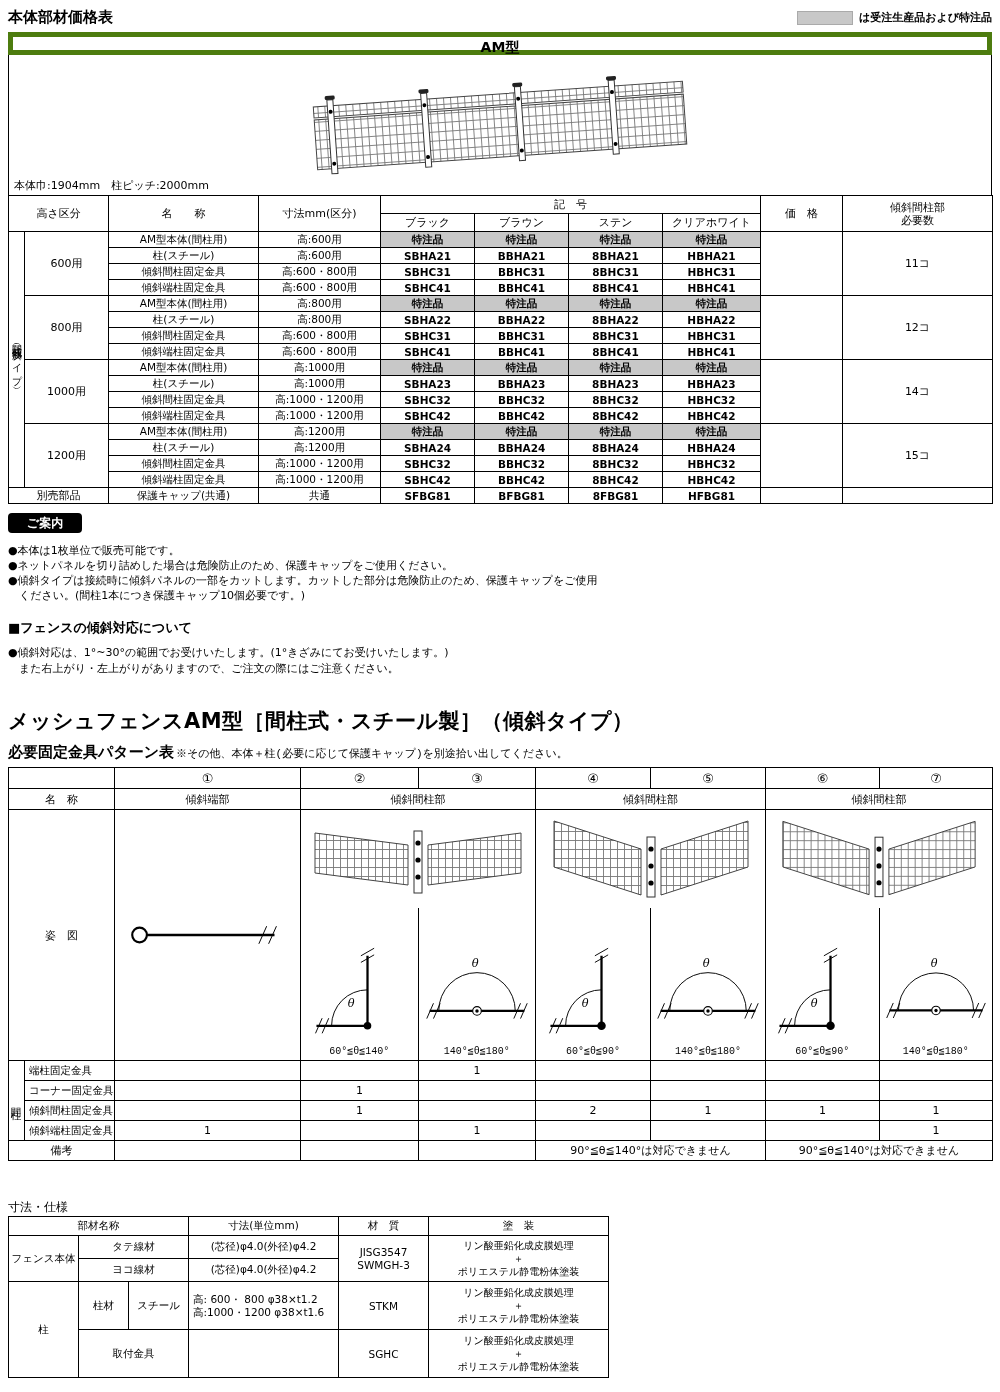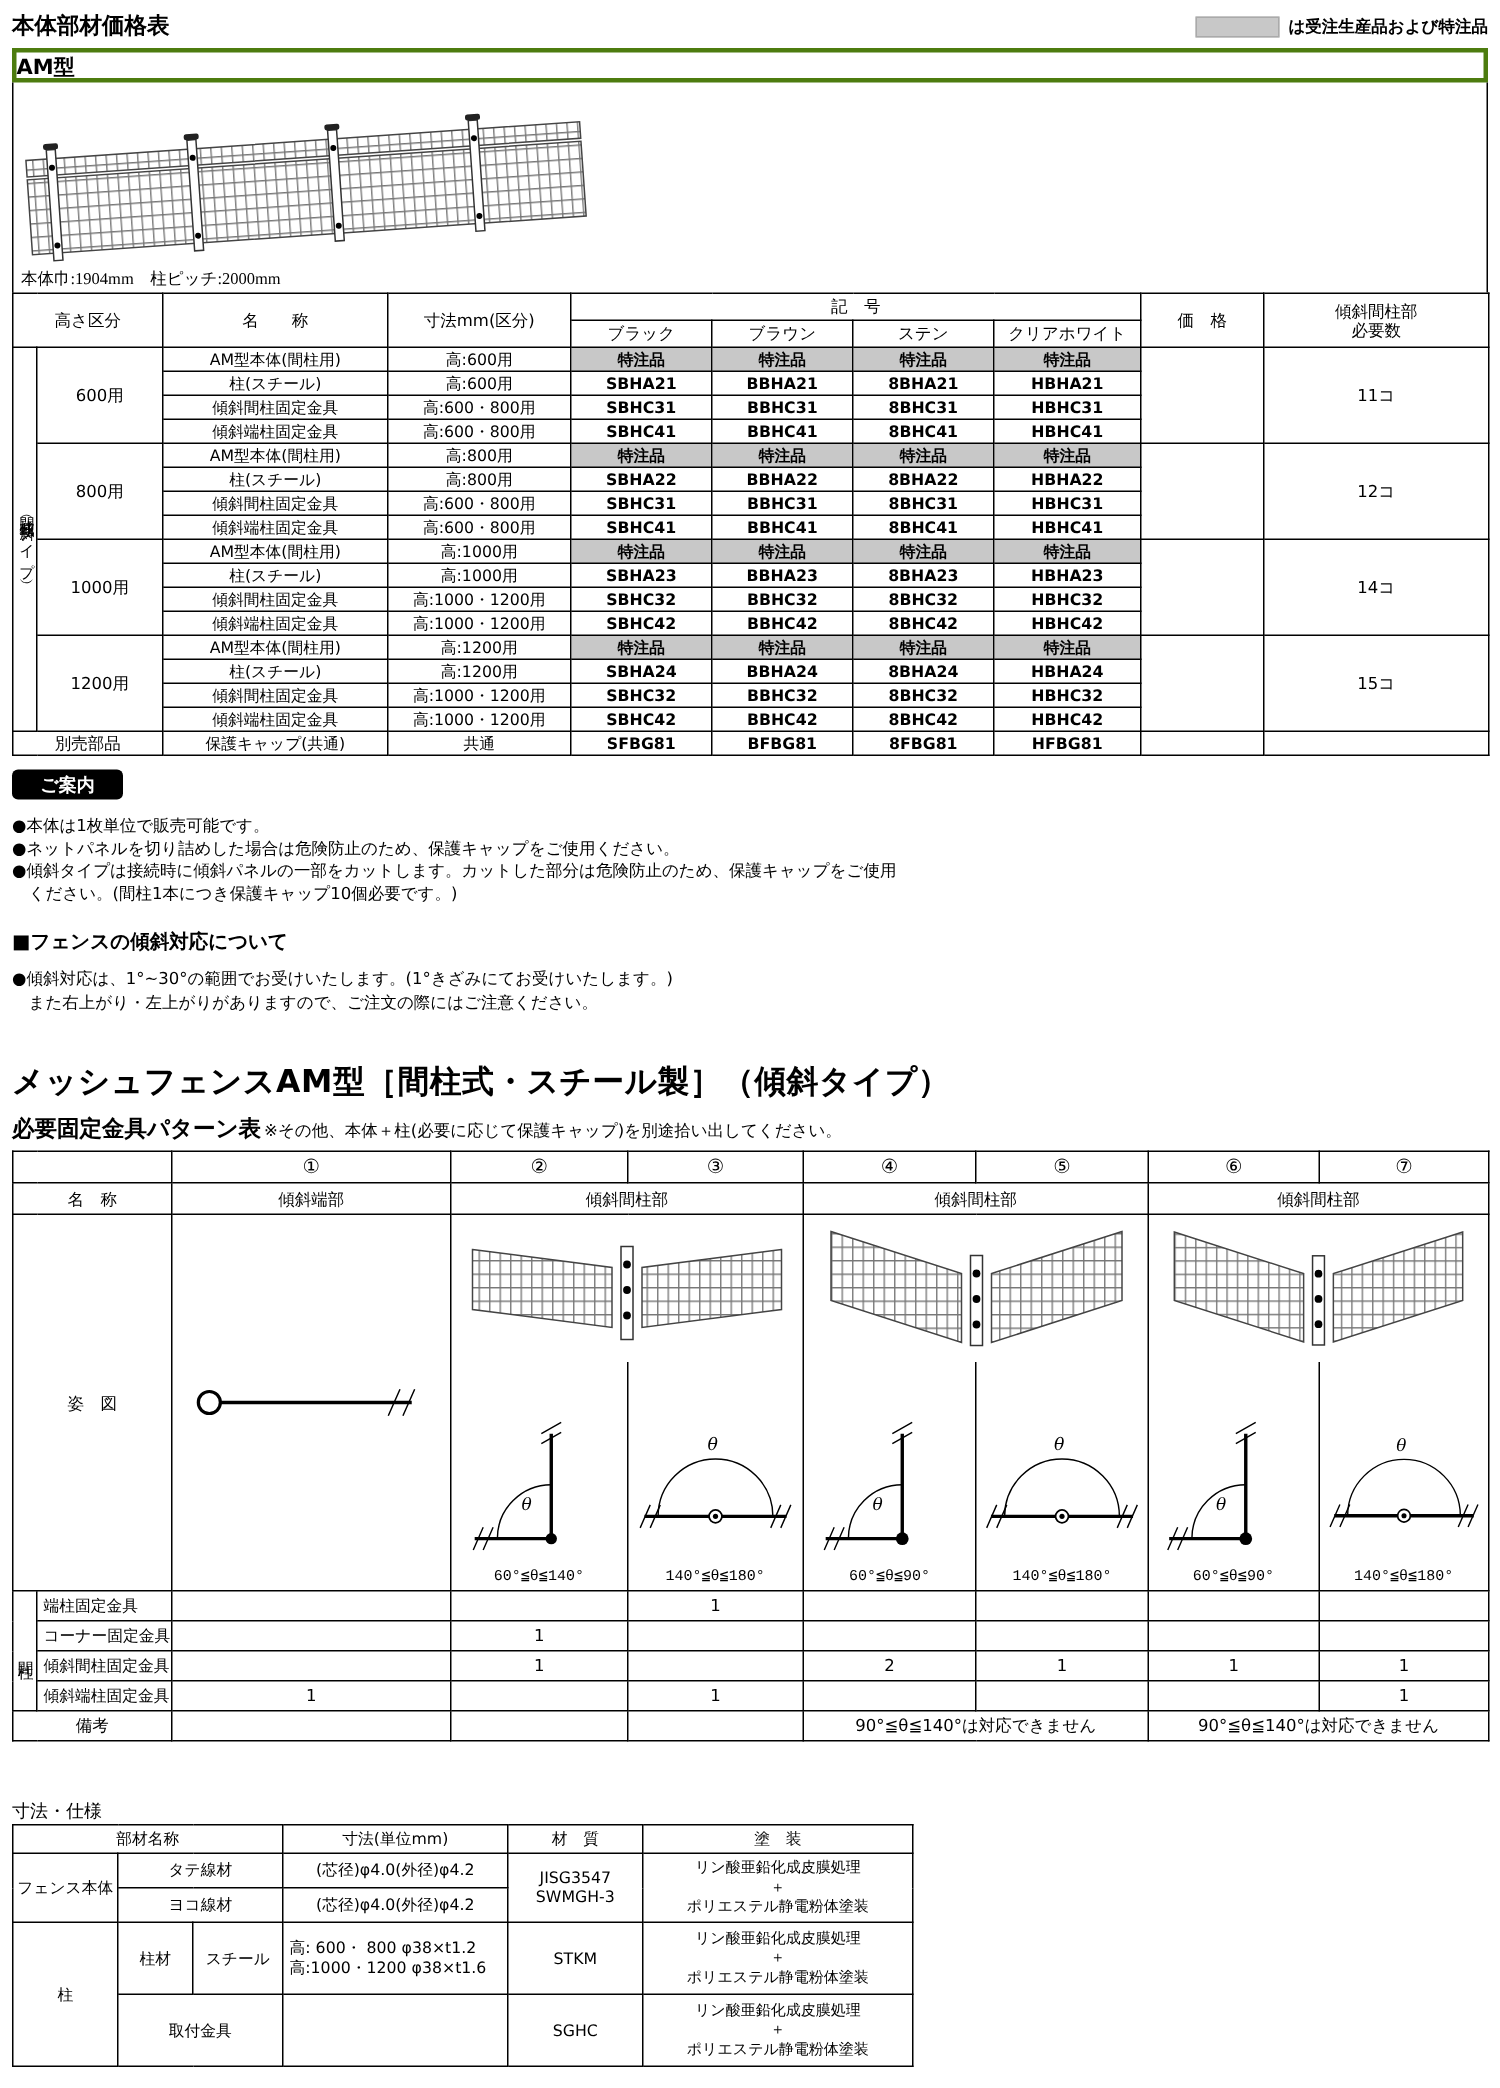--- a/index.html
+++ b/index.html
@@ -13,24 +13,24 @@
   }
   .page { width: 1000px; min-height: 1392px; padding: 8px 8px 16px; }
 
   
   .topbar { display:flex; justify-content:space-between; align-items:flex-start; height:24px; }
   .page-title { font-size:15px; font-weight:bold; }
   .legend { display:flex; align-items:center; gap:6px; font-size:11px; font-weight:bold; margin-top:2px; }
   .swatch { width:56px; height:14px; background:#c8c8c8; border:1px solid #aaa; display:inline-block; }
 
   
-  .model-header { border:3px solid #4d7c0f; height:23px; line-height:21px; text-align:left;
+  .model-header { border:5px solid #4d7c0f; height:23px; line-height:21px; text-align:center;
                   font-size:14px; font-weight:bold; }
   .illus { border-left:1px solid #000; border-right:1px solid #000; height:140px; position:relative;
-           display:flex; align-items:center; overflow:hidden;font-family:Liberation Serif, serif; }
+           display:flex; align-items:center; justify-content:center; overflow:hidden; }
   .body-note { position:absolute; left:5px; bottom:2px; font-size:11px; }
 
   table { border-collapse:collapse; table-layout:fixed; }
   th, td { border:1px solid #000; text-align:center; vertical-align:middle; padding:0 2px;
            font-weight:normal; overflow:hidden; white-space:nowrap; }
 
   table.pt { width:984px; font-size:11px; }
   table.pt thead tr { height:18px; }
   table.pt tbody tr { height:16px; }
   table.pt td.cd { font-weight:bold; font-size:10.5px; }
@@ -46,21 +46,21 @@
                  line-height:20px; text-align:center; font-weight:bold; font-size:12px; flex:none; }
   .guide-body div { line-height:15px; white-space:pre-line; }
 
   
   .slope { margin-top:16px; }
   .slope-heading { font-size:13px; font-weight:bold; margin-bottom:8px; }
   .slope-lines div { line-height:16px; }
 
   
   .big-heading { margin-top:30px; font-size:21px; font-weight:bold; letter-spacing:0.5px; }
-  .sub-heading { margin-top:8px; margin-bottom:5px; display:flex; align-items:baseline; gap:2px; }
+  .sub-heading { margin-top:8px; margin-bottom:5px; display:flex; align-items:baseline; gap:2px;font-family:Liberation Mono, monospace; }
   .sub-heading .sh1 { font-size:15px; font-weight:bold; }
   .sub-heading .sh2 { font-size:11px;text-align:right; }
 
   table.kt { width:984px; font-size:11px; }
   table.kt tr.hrow { height:21px; }
   table.kt tr.brow { height:20px; }
   table.kt .num { font-size:13px; }
   table.kt td.rl { text-align:left; padding-left:4px; font-size:10.5px; }
   table.kt td.figcell { padding:0; vertical-align:top; }
   table.kt td.cnt { font-size:11px; }

